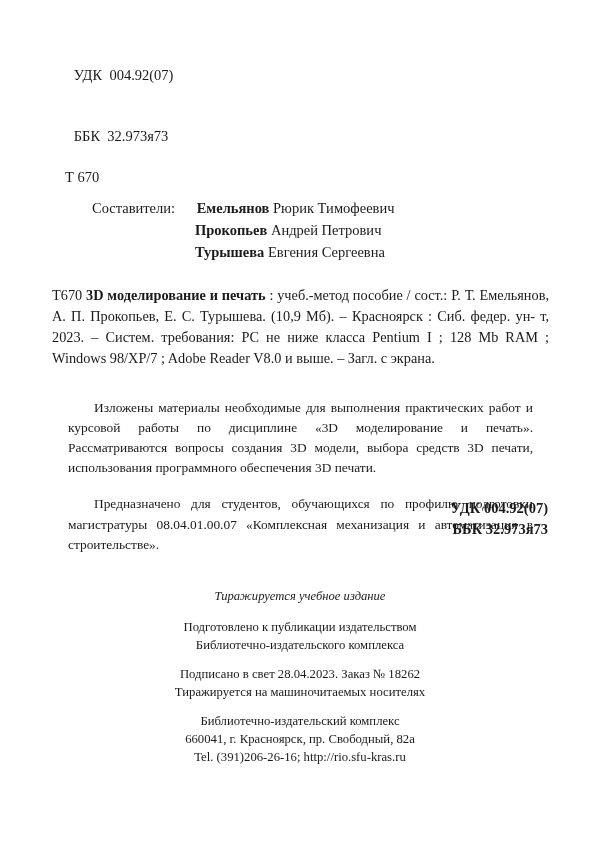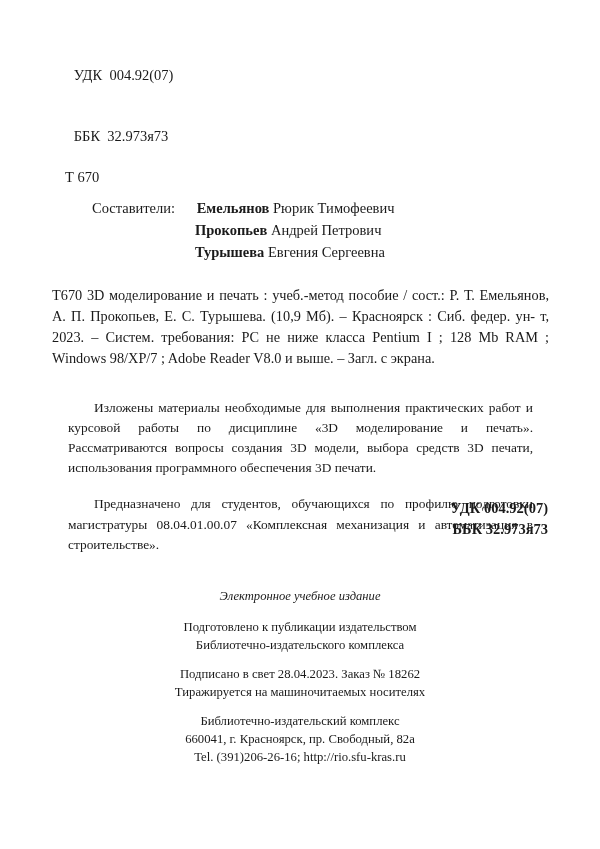--- a/index.html
+++ b/index.html
@@ -51,21 +51,21 @@
   
   .bib {
     position: absolute;
     left: 52px;
     top: 285px;
     width: 497px;
     font-size: 14.3px;
     line-height: 1.47;
     text-align: justify;
   }
-  .bib .bold { font-weight: normal; }
+  .bib .bold { font-weight: bold; }
 
   
   .annotation {
     position: absolute;
     left: 52px;
     top: 382px;
     width: 497px;
     font-size: 13.4px;
     line-height: 1.5;
     text-align: justify;
@@ -158,21 +158,21 @@
     <p>Предназначено для студентов, обучающихся по профилю подготовки магистратуры 08.04.01.00.07 «Комплексная механизация и автоматизация в строительстве».</p>
   </div>
 
   <div class="codes-repeat">
     <div>УДК  004.92(07)</div>
     <div>ББК  32.973я73</div>
   </div>
 
 
   <div class="colophon">
-    <div class="ed-type">Электронное учебное издание</div>
+    <div class="ed-type">Тиражируется учебное издание</div>
 
     <div class="group">
       <div class="line">Подготовлено к публикации издательством</div>
       <div class="line">Библиотечно-издательского комплекса</div>
     </div>
 
     <div class="group">
       <div class="line">Подписано в свет 28.04.2023. Заказ № 18262</div>
       <div class="line">Тиражируется на машиночитаемых носителях</div>
     </div>

